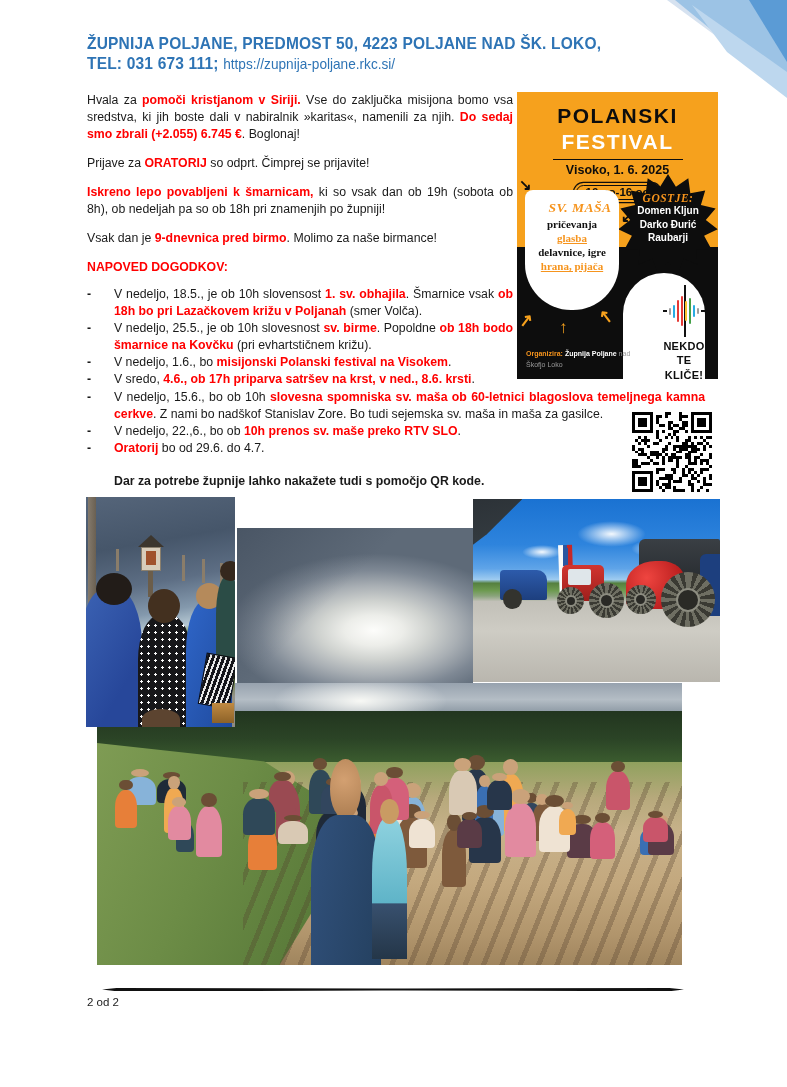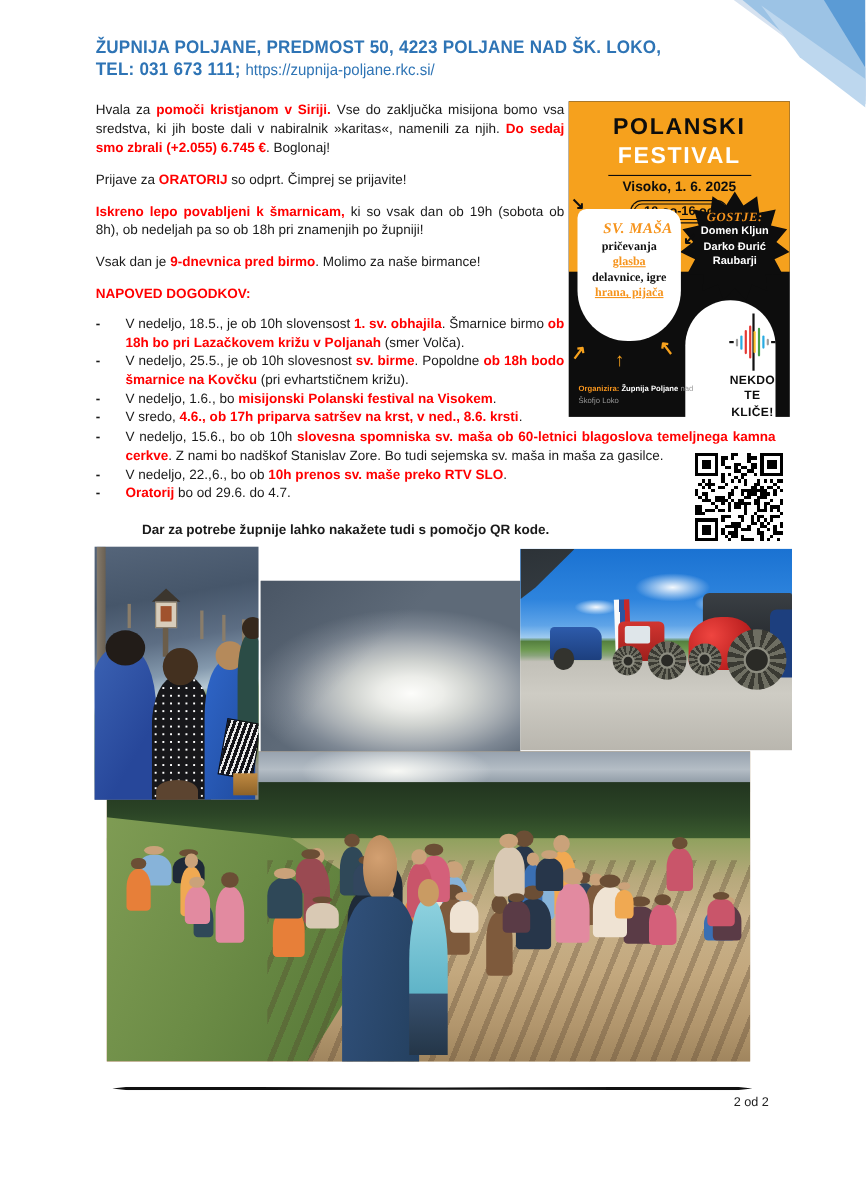--- a/index.html
+++ b/index.html
@@ -19,21 +19,21 @@
   .content { position:absolute; left:87px; top:92px; width:426px; font-size:12.3px; line-height:1.38; text-align:justify; }
   .content p { margin-bottom:12px; }
   .napoved { color:#FF0000; font-weight:700; margin-bottom:10px; }
   .sg { }
   .sg.b { font-weight:400; }
   .sg.red { color:#FF0000; font-weight:700; }
   .evrow { display:flex; font-weight:700; }
   .evrow .mk { width:27px; flex:0 0 27px; }
   .evrow .tx { flex:1; text-align:justify; }
   .content-wide { position:absolute; left:87px; top:389px; width:618px; font-size:12.3px; line-height:1.38; }
-  .qr-note { font-weight:700; margin-left:42px; margin-top:16px; }
+  .qr-note { font-weight:700; margin-left:27px; margin-top:16px; }
 
   
   .poster { position:absolute; left:517px; top:92px; width:201px; height:287px; background:#0D0D0D; overflow:hidden; }
   .poster-orange { position:absolute; left:0; top:0; width:100%; height:155px; background:#F6A11D; }
   .p-title { text-align:center; font-weight:800; font-size:21px; letter-spacing:1.5px; line-height:1.25; padding-top:11px; color:#0D0D0D; }
   .p-title .t2 { color:#ffffff; display:block; }
   .p-rule { width:130px; height:1.5px; background:#0D0D0D; margin:3px auto 3px; }
   .p-loc { text-align:center; font-weight:700; font-size:12.5px; color:#0D0D0D; }
   .p-pillwrap { text-align:center; margin-top:5px; }
   .p-pill { display:inline-block; font-weight:700; font-size:11.5px; color:#0D0D0D; border:1.5px solid #0D0D0D; border-radius:11px; padding:0 9px 1px;
@@ -120,21 +120,21 @@
   .pt-wheel { position:absolute; border-radius:50%; background:#33332e; }
   .pt-wheel.tread { background:repeating-conic-gradient(#6e6e62 0 11deg, #3a3a33 11deg 22deg); }
   .pt-wheel .hub { position:absolute; left:28%; top:28%; width:44%; height:44%; border-radius:50%; background:#2a2a26; border:2px solid #8c8c80; }
   .pt-body-right { position:absolute; right:0; top:22%; width:33%; height:30%; background:linear-gradient(180deg,#3a3f44,#23272b); border-radius:6px 2px 0 0; }
   .pt-nose-right { position:absolute; right:14%; top:34%; width:24%; height:26%; background:radial-gradient(circle at 35% 35%, #ef4540,#b71c1c 75%); border-radius:50% 40% 8px 8px; }
   .pt-far-right { position:absolute; right:-4%; top:30%; width:12%; height:34%; background:#1d3f7e; border-radius:6px 0 0 2px; }
 
   
   .divider { position:absolute; left:102px; top:988px; width:582px; height:3.2px; background:#111;
     clip-path:polygon(0 50%, 2.5% 0, 48% 18%, 52% 18%, 97.5% 0, 100% 50%, 97.5% 100%, 52% 82%, 48% 82%, 2.5% 100%); }
-  .pagenum { position:absolute; left:87px; top:996px; width:612px; text-align:right; font-size:11.5px; color:#222; }
+  .pagenum { position:absolute; left:87px; top:996px; width:612px; text-align:left; font-size:11.5px; color:#222; }
   .trr { position:absolute; left:60px; top:1011px; width:640px; text-align:center; font-weight:700; font-size:13.8px; color:#111; letter-spacing:.1px; }
 </style>
 </head>
 <body>
 
 <div class="page">
 
   <svg class="corner" viewBox="0 0 150 105">
     <polygon points="30,0 150,88 150,20 60,0" fill="#D6E2F0"></polygon>
     <polygon points="55,0 150,0 150,95" fill="#5B9BD5"></polygon>
@@ -151,21 +151,21 @@
     <div>
         <p><span class="sg">Hvala za </span><span class="sg red">pomoči kristjanom v Siriji.</span><span class="sg"> Vse do zaključka misijona bomo vsa sredstva, ki jih boste dali v nabiralnik »karitas«, namenili za njih. </span><span class="sg red">Do sedaj smo zbrali  (+2.055) 6.745 €</span><span class="sg">. Boglonaj!</span></p>
         <p><span class="sg">Prijave za </span><span class="sg red">ORATORIJ</span><span class="sg"> so odprt. Čimprej se prijavite!</span></p>
         <p><span class="sg red">Iskreno lepo povabljeni k šmarnicam,</span><span class="sg"> ki so vsak dan ob 19h (sobota ob 8h), ob nedeljah pa so ob 18h pri znamenjih po župniji!</span></p>
         <p><span class="sg">Vsak dan je </span><span class="sg red">9-dnevnica pred birmo</span><span class="sg">. Molimo za naše birmance!</span></p>
       </div>
     <div class="napoved">NAPOVED DOGODKOV:</div>
     <div>
         <div class="evrow">
           <span class="mk">-</span>
-          <span class="tx"><span class="sg b">V nedeljo, 18.5., je ob 10h slovensost </span><span class="sg red">1. sv. obhajila</span><span class="sg b">. Šmarnice birmo </span><span class="sg red">ob 18h bo pri Lazačkovem križu v Poljanah</span><span class="sg b"> (smer Volča).</span></span>
+          <span class="tx"><span class="sg b">V nedeljo, 18.5., je ob 10h slovensost </span><span class="sg red">1. sv. obhajila</span><span class="sg b">. Šmarnice vsak </span><span class="sg red">ob 18h bo pri Lazačkovem križu v Poljanah</span><span class="sg b"> (smer Volča).</span></span>
         </div>
         <div class="evrow">
           <span class="mk">-</span>
           <span class="tx"><span class="sg b">V nedeljo, 25.5., je ob 10h slovesnost </span><span class="sg red">sv. birme</span><span class="sg b">. Popoldne </span><span class="sg red">ob 18h bodo šmarnice na Kovčku</span><span class="sg b"> (pri evhartstičnem križu).</span></span>
         </div>
         <div class="evrow">
           <span class="mk">-</span>
           <span class="tx"><span class="sg b">V nedeljo, 1.6., bo </span><span class="sg red">misijonski Polanski festival na Visokem</span><span class="sg b">.</span></span>
         </div>
         <div class="evrow">

